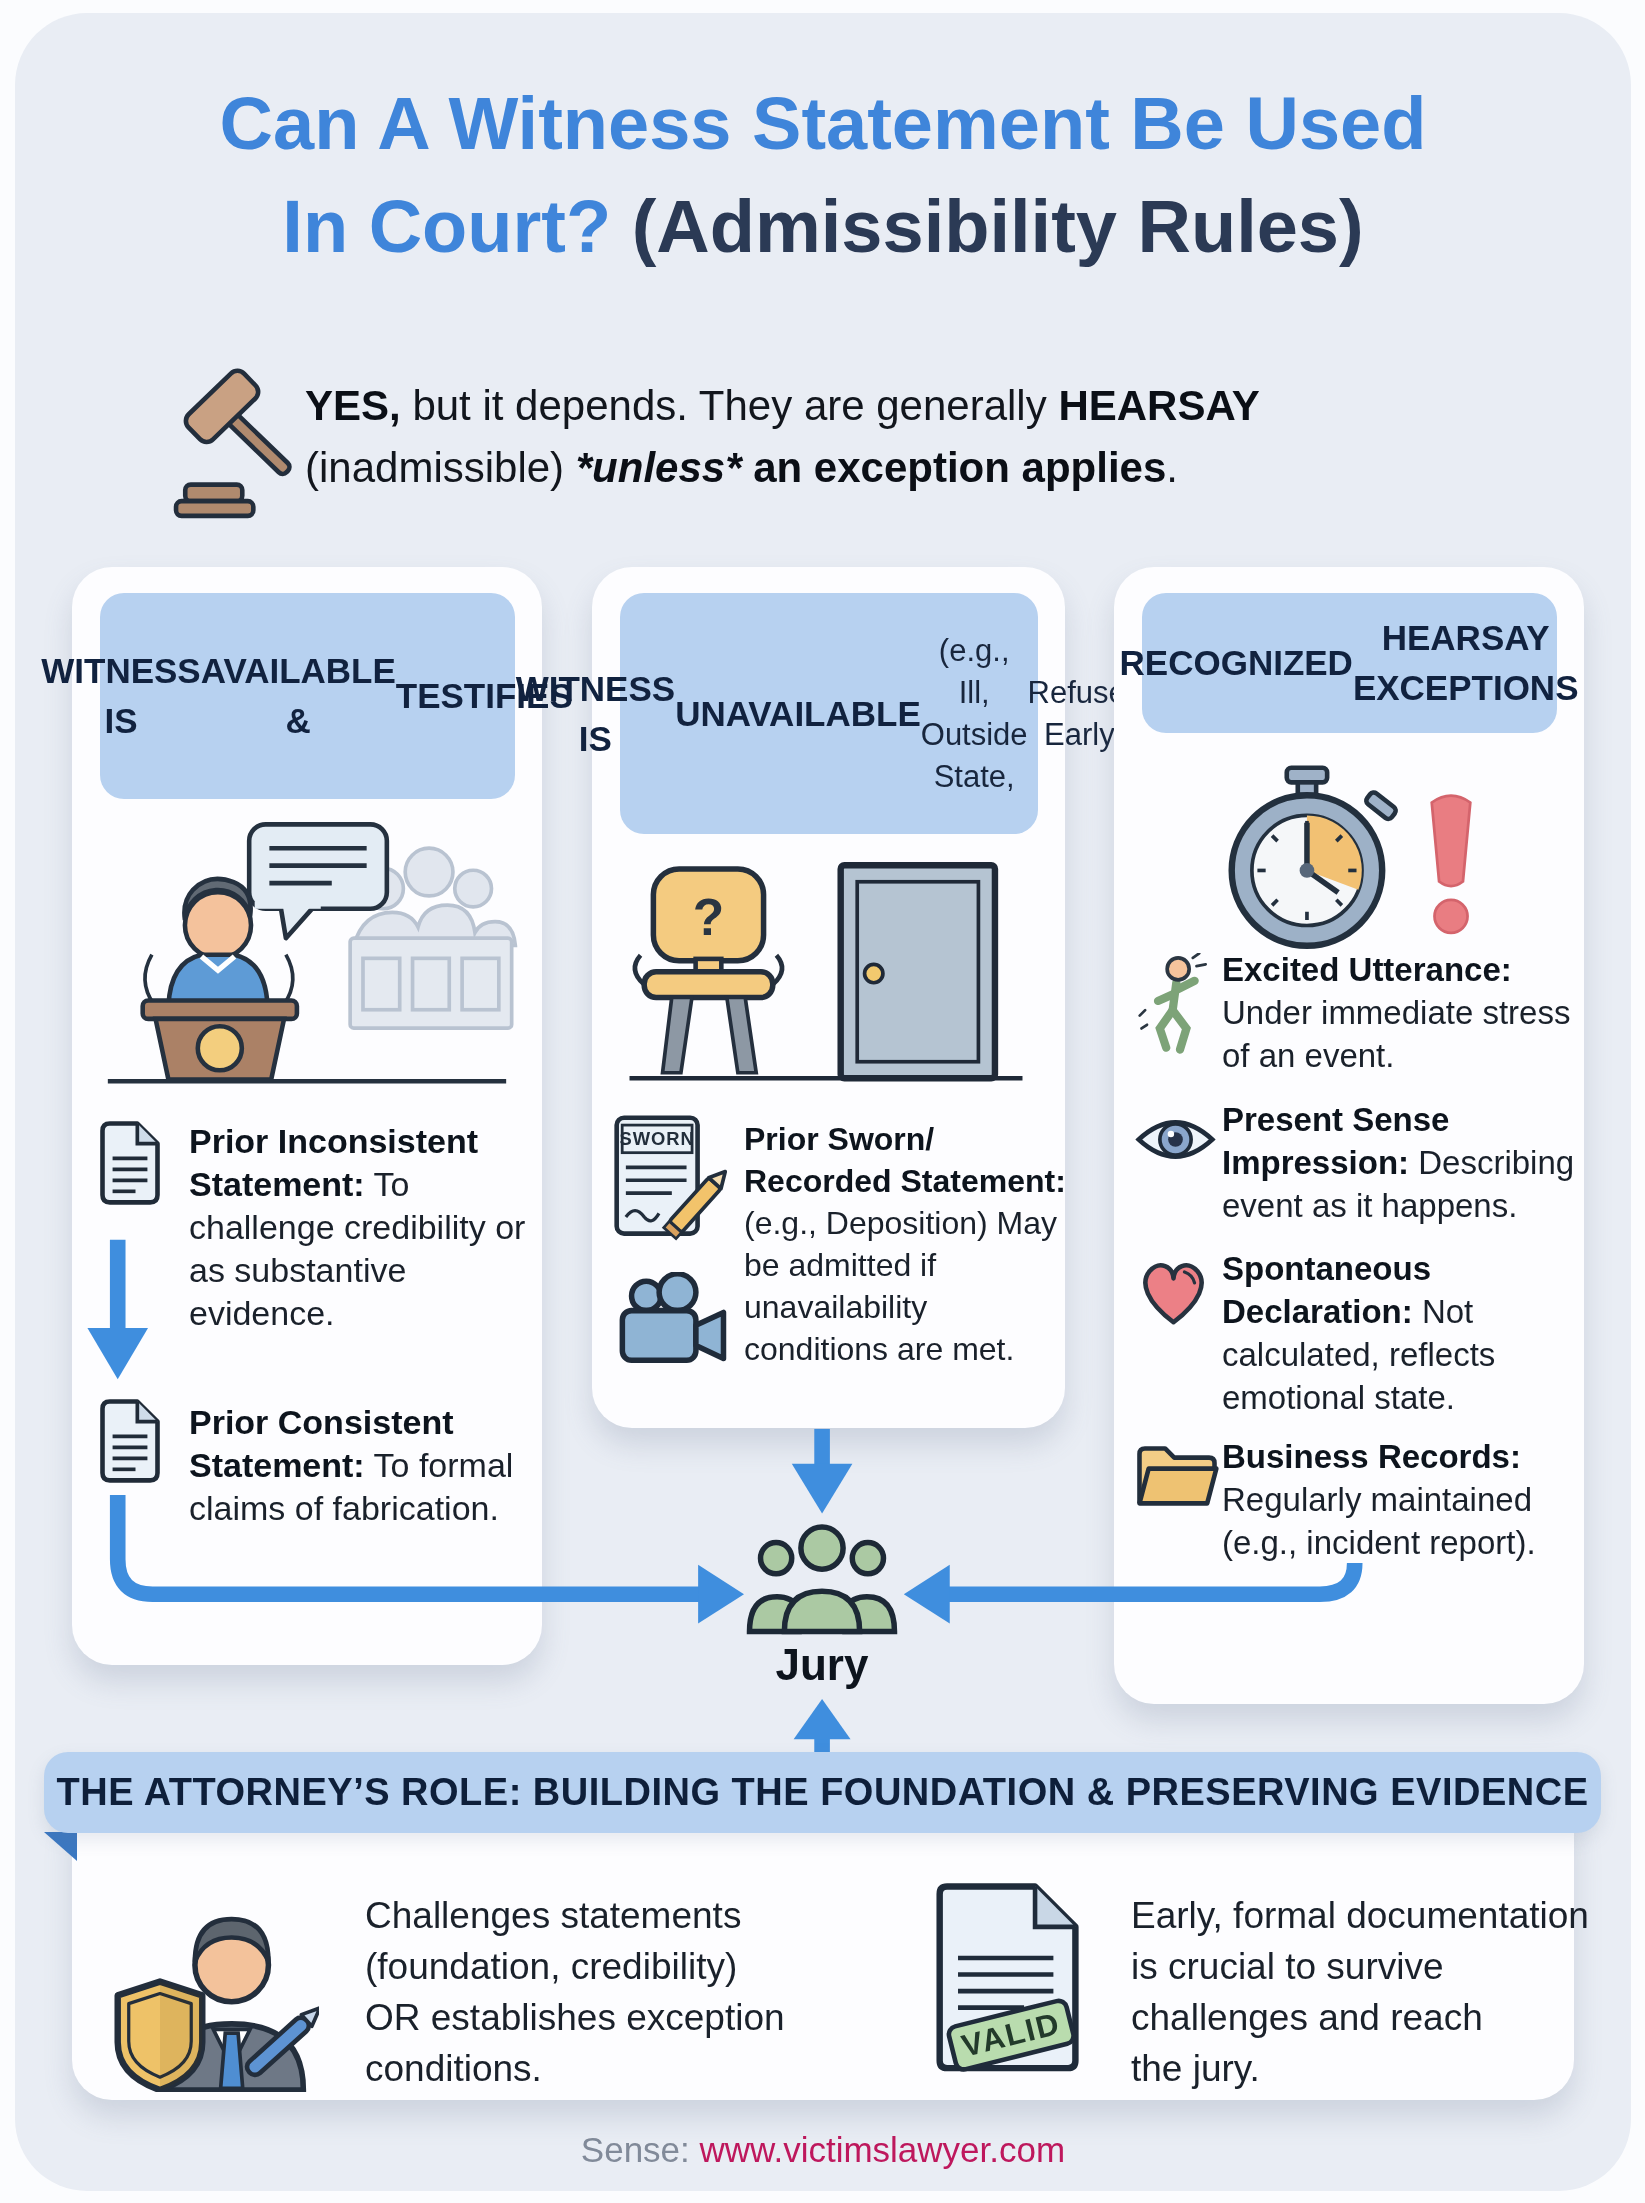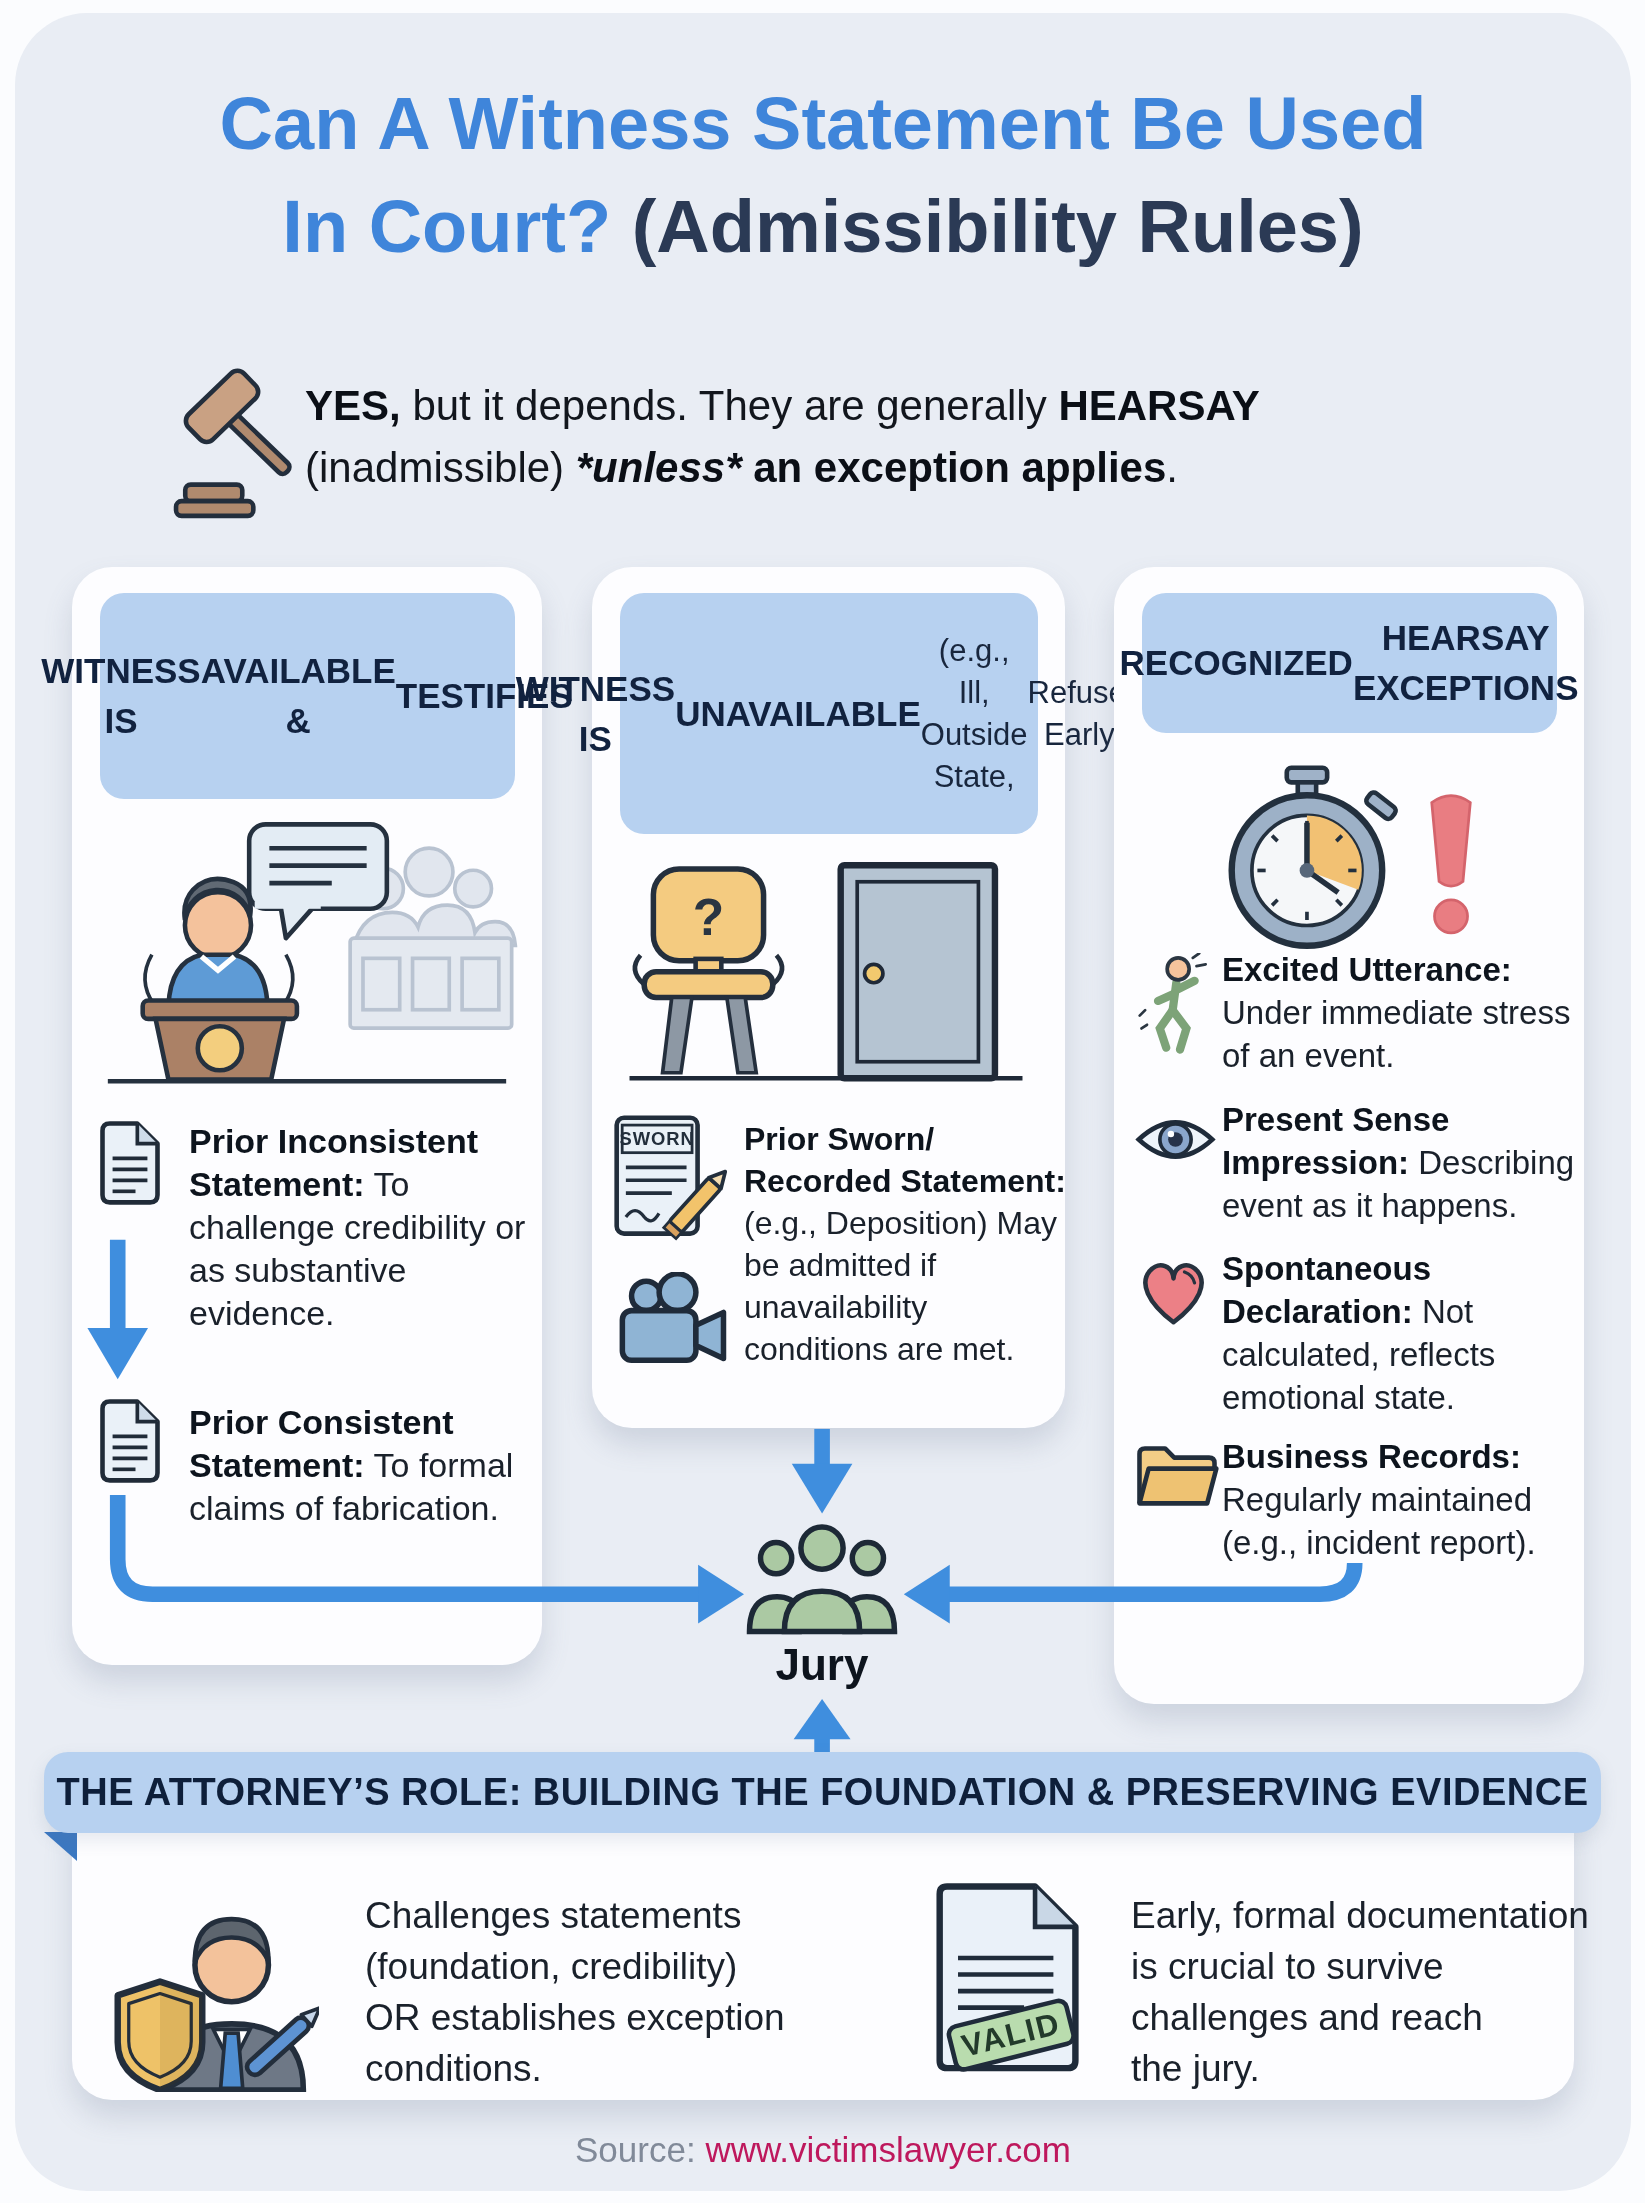--- a/index.html
+++ b/index.html
@@ -352,14 +352,14 @@
   </g>
 </svg>
 
 <div class="bottom-text" style="left:1131px;top:1890px;width:459px;">
   <span>Early, formal documentation</span>
   <span>is crucial to survive</span>
   <span>challenges and reach</span>
   <span>the jury.</span>
 </div>
 
-<div class="source"><span>Source: </span><span class="url">www.victimslawyer.com</span></div>
+<div class="source"><span>Sense: </span><span class="url">www.victimslawyer.com</span></div>
 
 
 </body></html>

